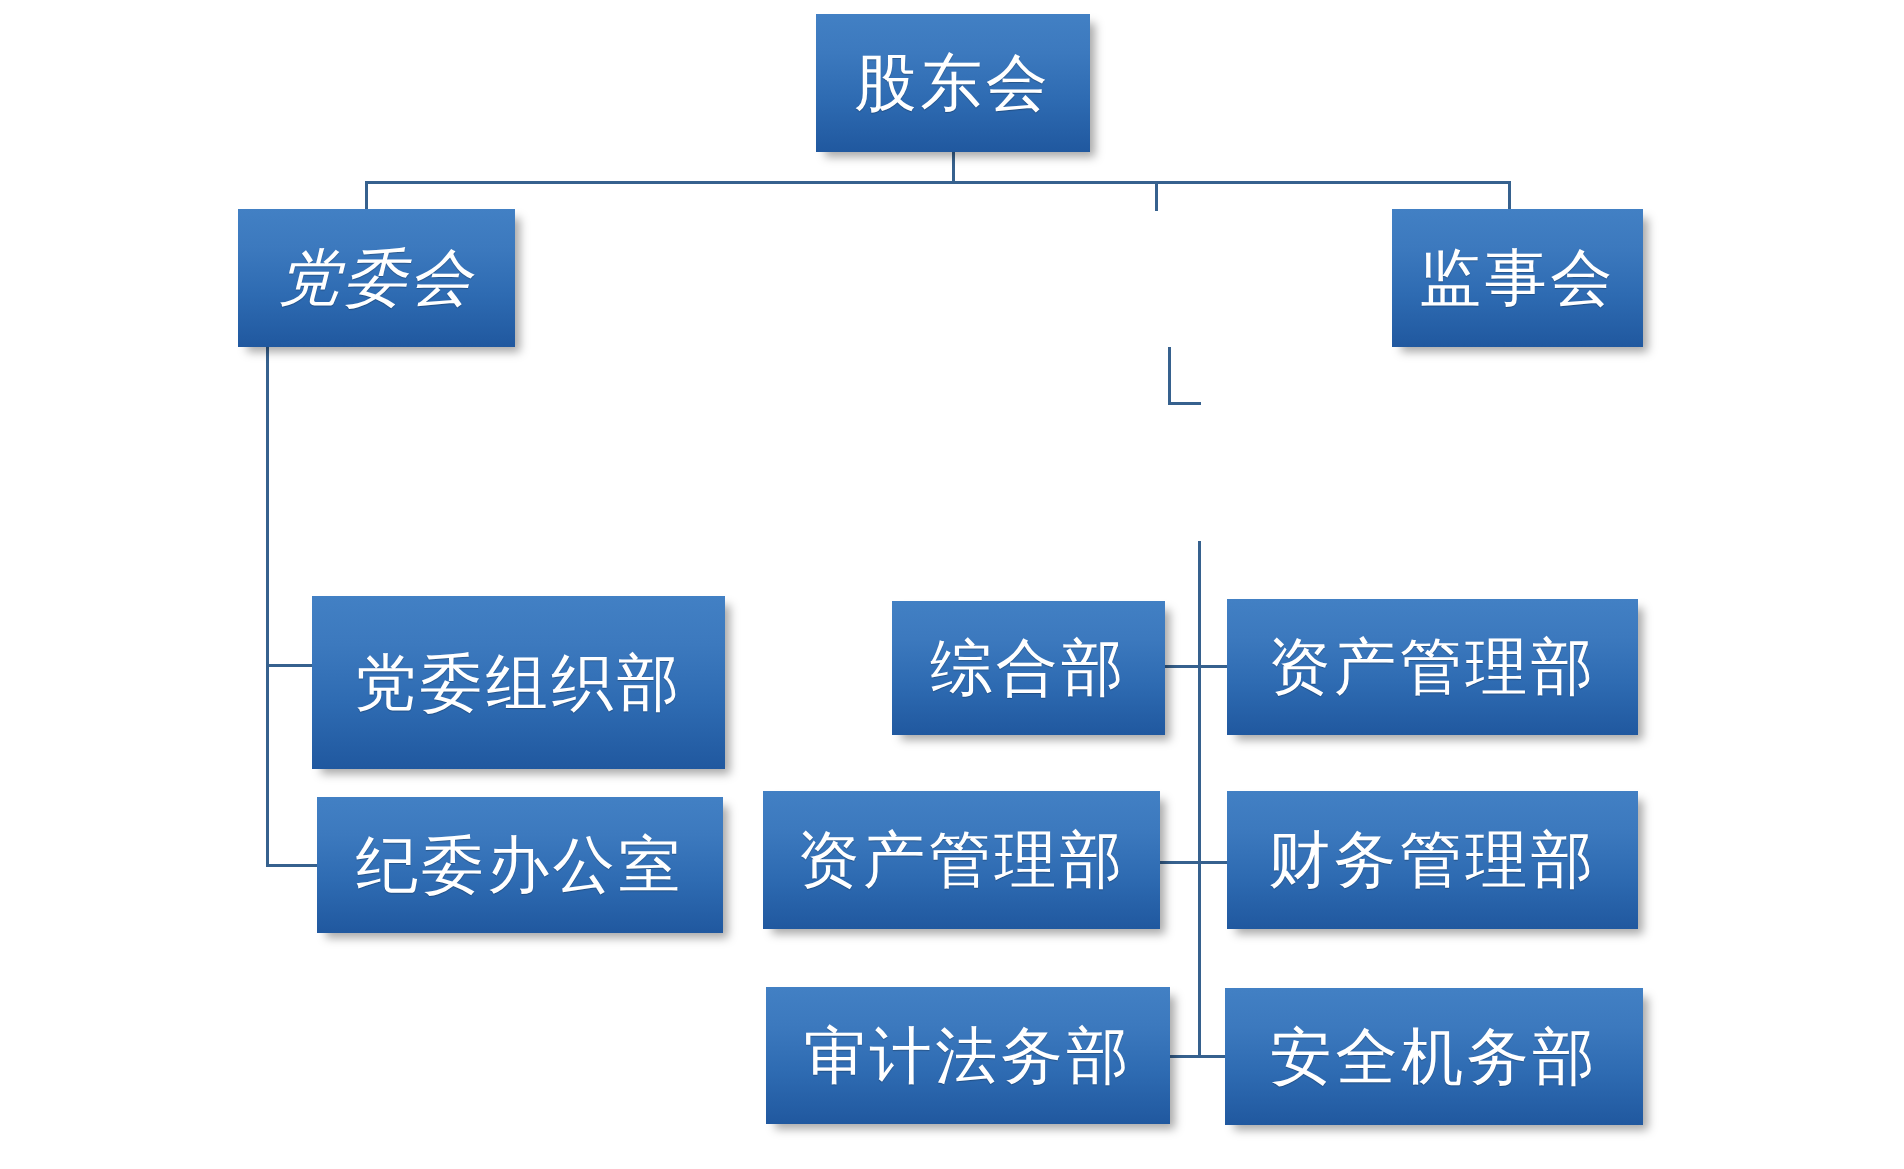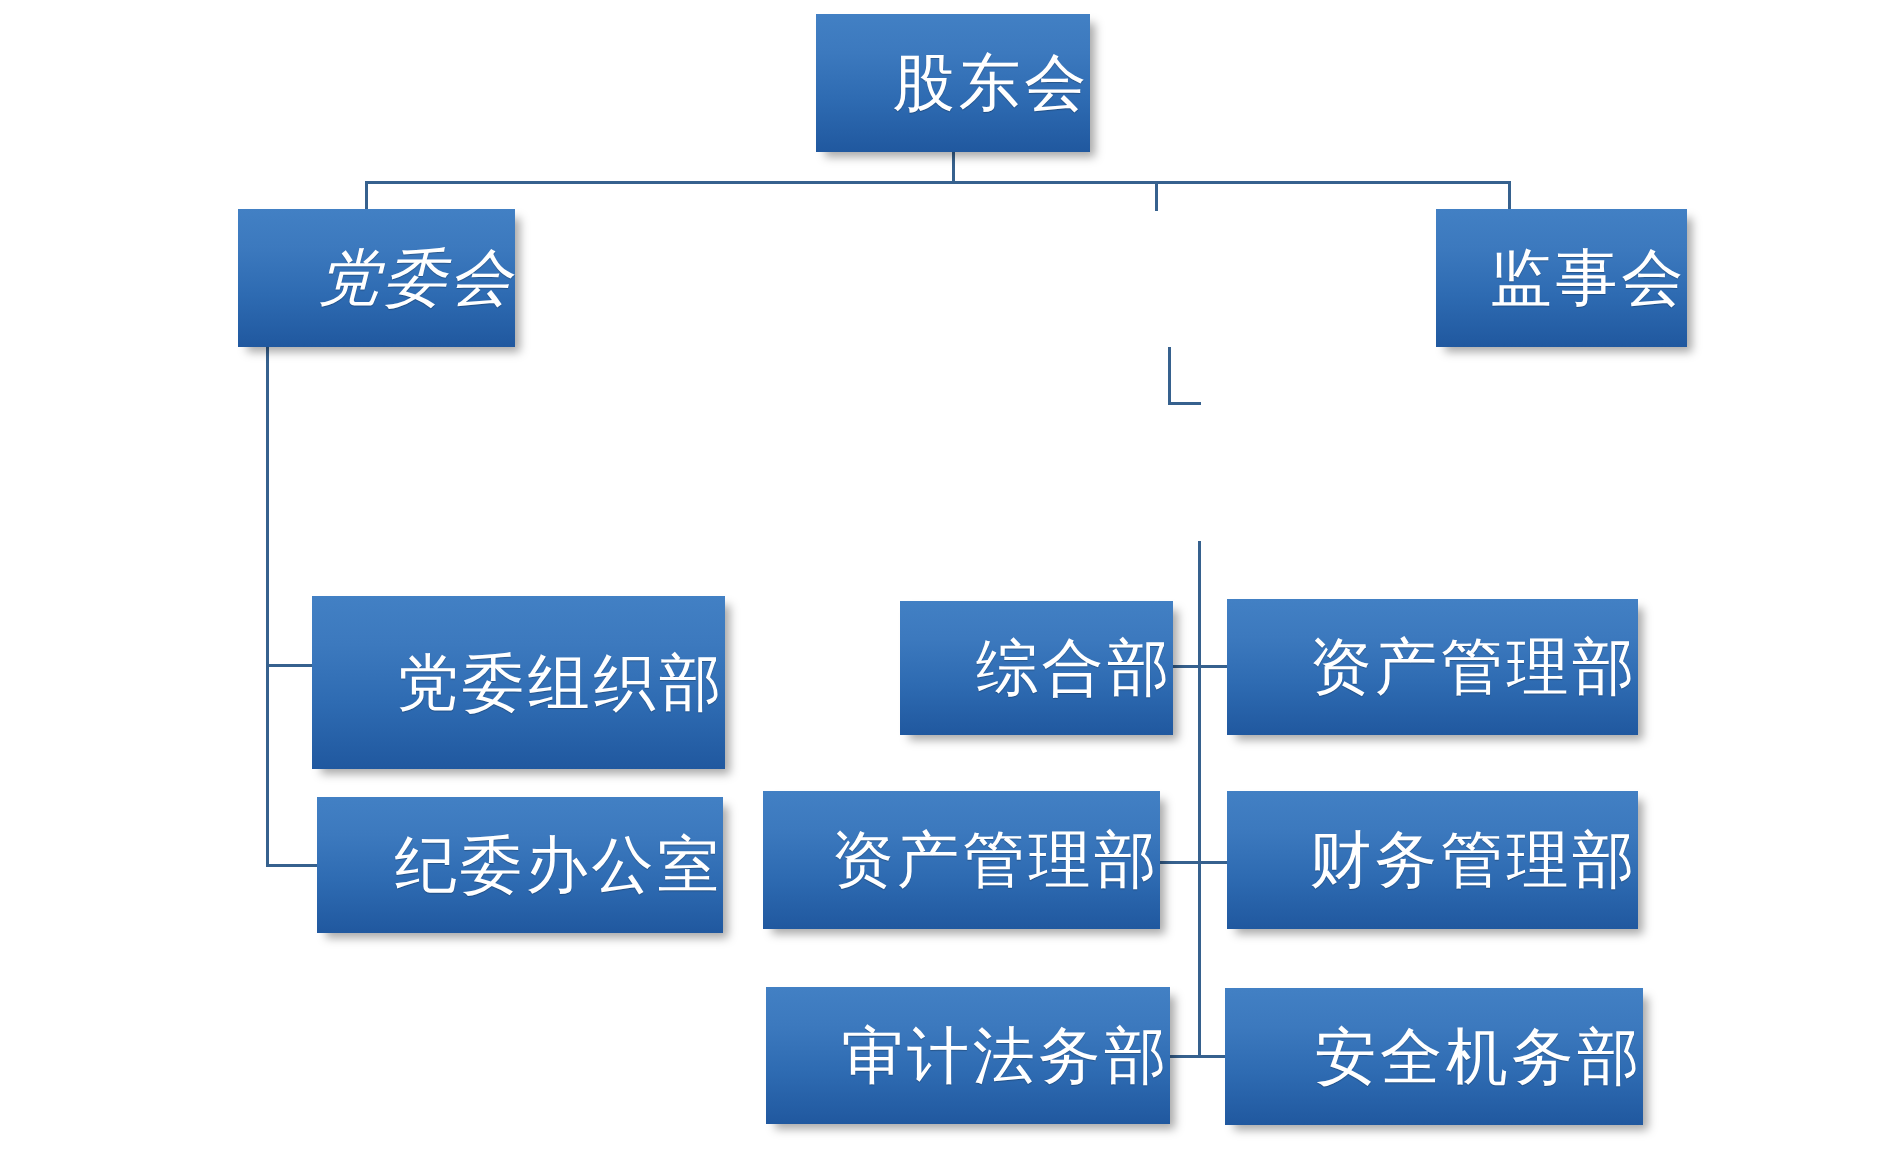--- a/index.html
+++ b/index.html
@@ -11,21 +11,21 @@
 
   
   .line{position:absolute;background:#36618E;}
   .line.h{height:3px;}
   .line.v{width:3px;}
 
   
   .node{
     position:absolute;
     box-sizing:border-box;
-    display:flex;align-items:center;justify-content:flex-end;
+    display:flex;align-items:center;justify-content:center;
     background:linear-gradient(to bottom,#4280C4 0%,#3C79BE 28%,#2E6BB2 62%,#20589F 100%);
     color:#ffffff;
     text-align:center;
     letter-spacing:.06em;
     white-space:nowrap;
     box-shadow:7px 7px 9px -2px rgba(0,0,0,0.34);
     text-shadow:0 1px 1px rgba(0,0,0,0.25);
     line-height:1;
   }
   .node span{display:block;}
@@ -66,34 +66,34 @@
 
   <div class="node" style="left:816px;top:14px;width:274px;height:138px;font-size:62px;">
     <span>股东会</span>
   </div>
 
   <div class="node" style="left:238px;top:209px;width:277px;height:138px;font-size:62px;font-style:italic;">
     <span>党委会</span>
   </div>
 
 
-  <div class="node" style="left:1392px;top:209px;width:251px;height:138px;font-size:62px;margin-left:44px;">
+  <div class="node" style="left:1392px;top:209px;width:251px;height:138px;font-size:62px;">
     <span>监事会</span>
   </div>
 
 
   <div class="node" style="left:312px;top:596px;width:413px;height:173px;font-size:62px;">
     <span>党委组织部</span>
   </div>
 
   <div class="node" style="left:317px;top:797px;width:406px;height:136px;font-size:62px;">
     <span>纪委办公室</span>
   </div>
 
-  <div class="node" style="left:892px;top:601px;width:273px;height:134px;font-size:62px;margin-left:8px;">
+  <div class="node" style="left:892px;top:601px;width:273px;height:134px;font-size:62px;">
     <span>综合部</span>
   </div>
 
   <div class="node" style="left:1227px;top:599px;width:411px;height:136px;font-size:62px;">
     <span>资产管理部</span>
   </div>
 
   <div class="node" style="left:763px;top:791px;width:397px;height:138px;font-size:62px;">
     <span>资产管理部</span>
   </div>

